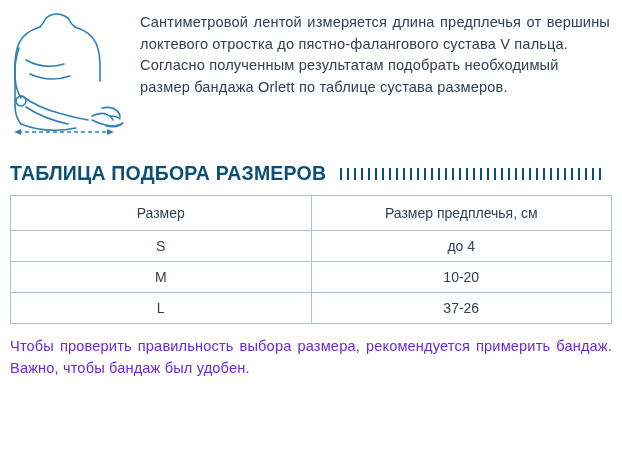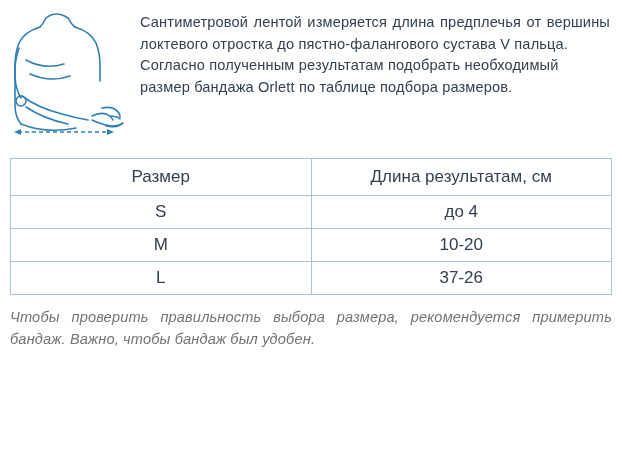--- a/index.html
+++ b/index.html
@@ -86,21 +86,21 @@
   }
 
   
   .table-wrap {
     padding: 10px 10px 0 10px;
     box-sizing: border-box;
   }
   table.size-table {
     width: 100%;
     border-collapse: collapse;
-    font-size: 17px;
+    font-size: 14px;
     color: #33404f;
   }
   table.size-table th,
   table.size-table td {
     border: 1px solid #a9c3d6;
     text-align: center;
     padding: 6px 4px;
     height: 18px;
     font-weight: normal;
   }
@@ -116,24 +116,23 @@
 
   
   .footer {
     padding: 12px 10px 0 10px;
     box-sizing: border-box;
   }
   .footer p {
     margin: 0;
     font-size: 14.6px;
     line-height: 21.5px;
-    color: #737373;
+    color: #6d28d9;
     text-align: justify;
     letter-spacing: 0.15px;
-    font-style: italic;
   }
 </style>
 </head>
 <body>
 
 <div class="page">
 
   <div class="top">
 
     <div class="figure">
@@ -171,35 +170,39 @@
         </g>
         <g fill="#2f7fb5">
           <polygon points="8,124 15,121 15,127"></polygon>
           <polygon points="108,124 101,121 101,127"></polygon>
         </g>
       </svg>
     </div>
 
     <div class="intro">
       <p>Сантиметровой лентой измеряется длина пред­плечья от вершины локтевого отростка до пястно-фалангового сустава V пальца.</p>
-      <p class="last">Согласно полученным результатам подобрать необ­ходимый размер бандажа Orlett по таблице подбора размеров.</p>
+      <p class="last">Согласно полученным результатам подобрать необ­ходимый размер бандажа Orlett по таблице сустава размеров.</p>
     </div>
   </div>
 
+  <div class="heading-row">
+    <div class="heading">ТАБЛИЦА ПОДБОРА РАЗМЕРОВ</div>
+    <div class="dash-line"></div>
+  </div>
 
   <div class="table-wrap">
     <table class="size-table">
       <colgroup>
         <col class="c1">
         <col class="c2">
       </colgroup>
       <thead>
         <tr class="header-row">
           <th>Размер</th>
-          <th>Длина результатам, см</th>
+          <th>Размер предплечья, см</th>
         </tr>
       </thead>
       <tbody>
         <tr>
           <td>S</td>
           <td>до 4</td>
         </tr>
         <tr>
           <td>M</td>
           <td>10-20</td>

